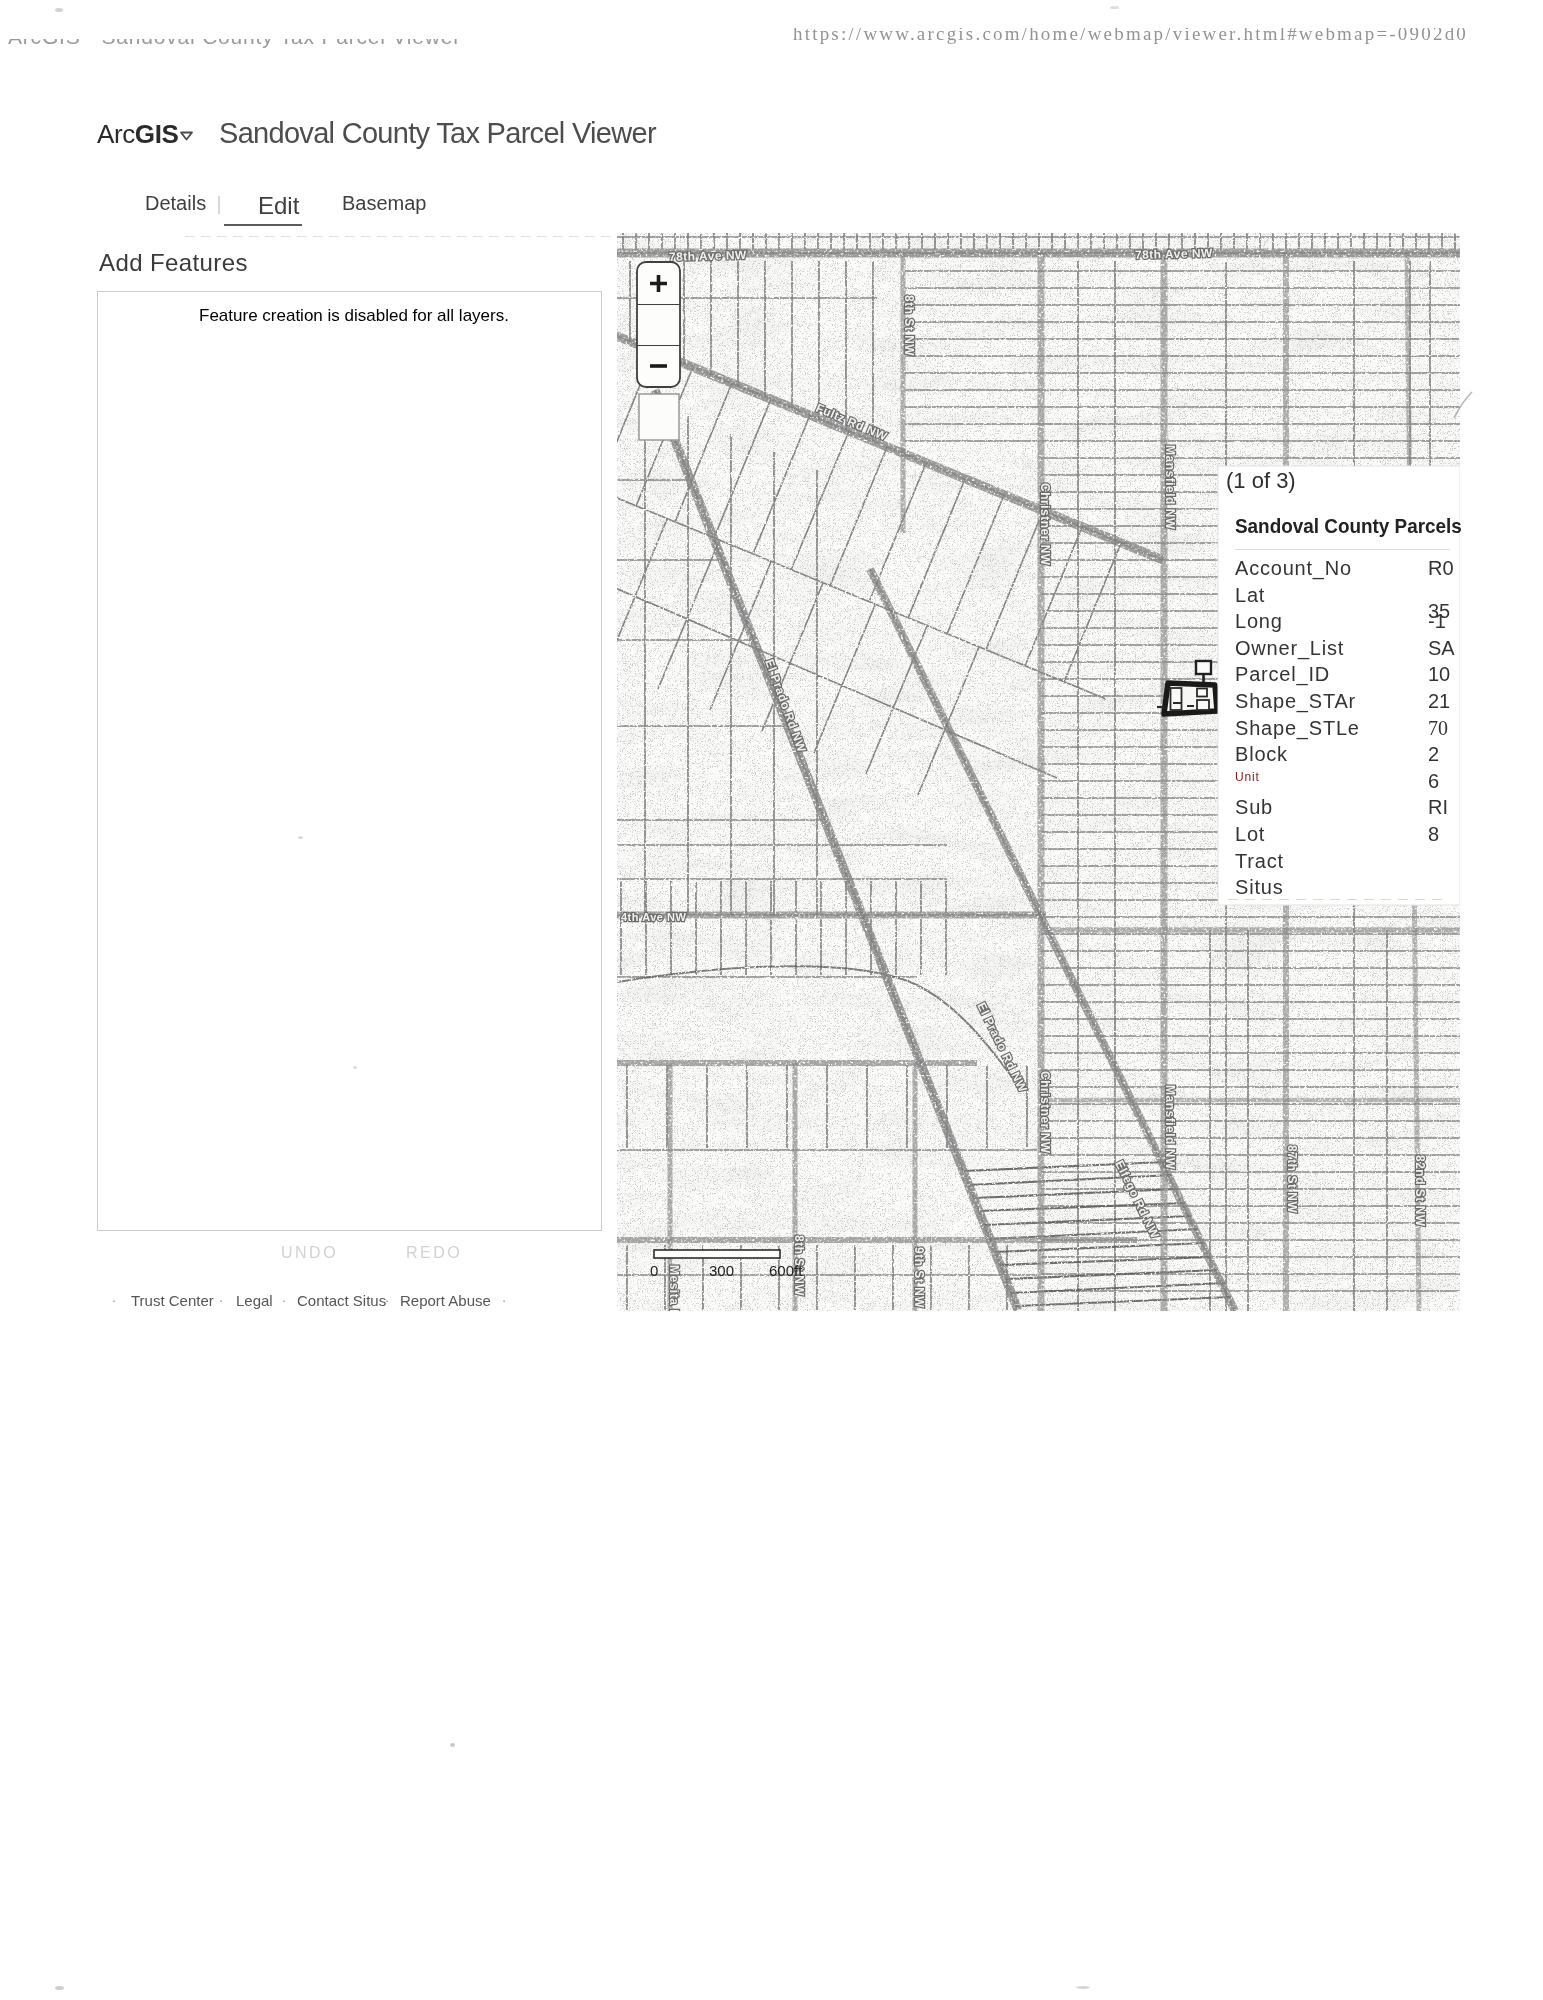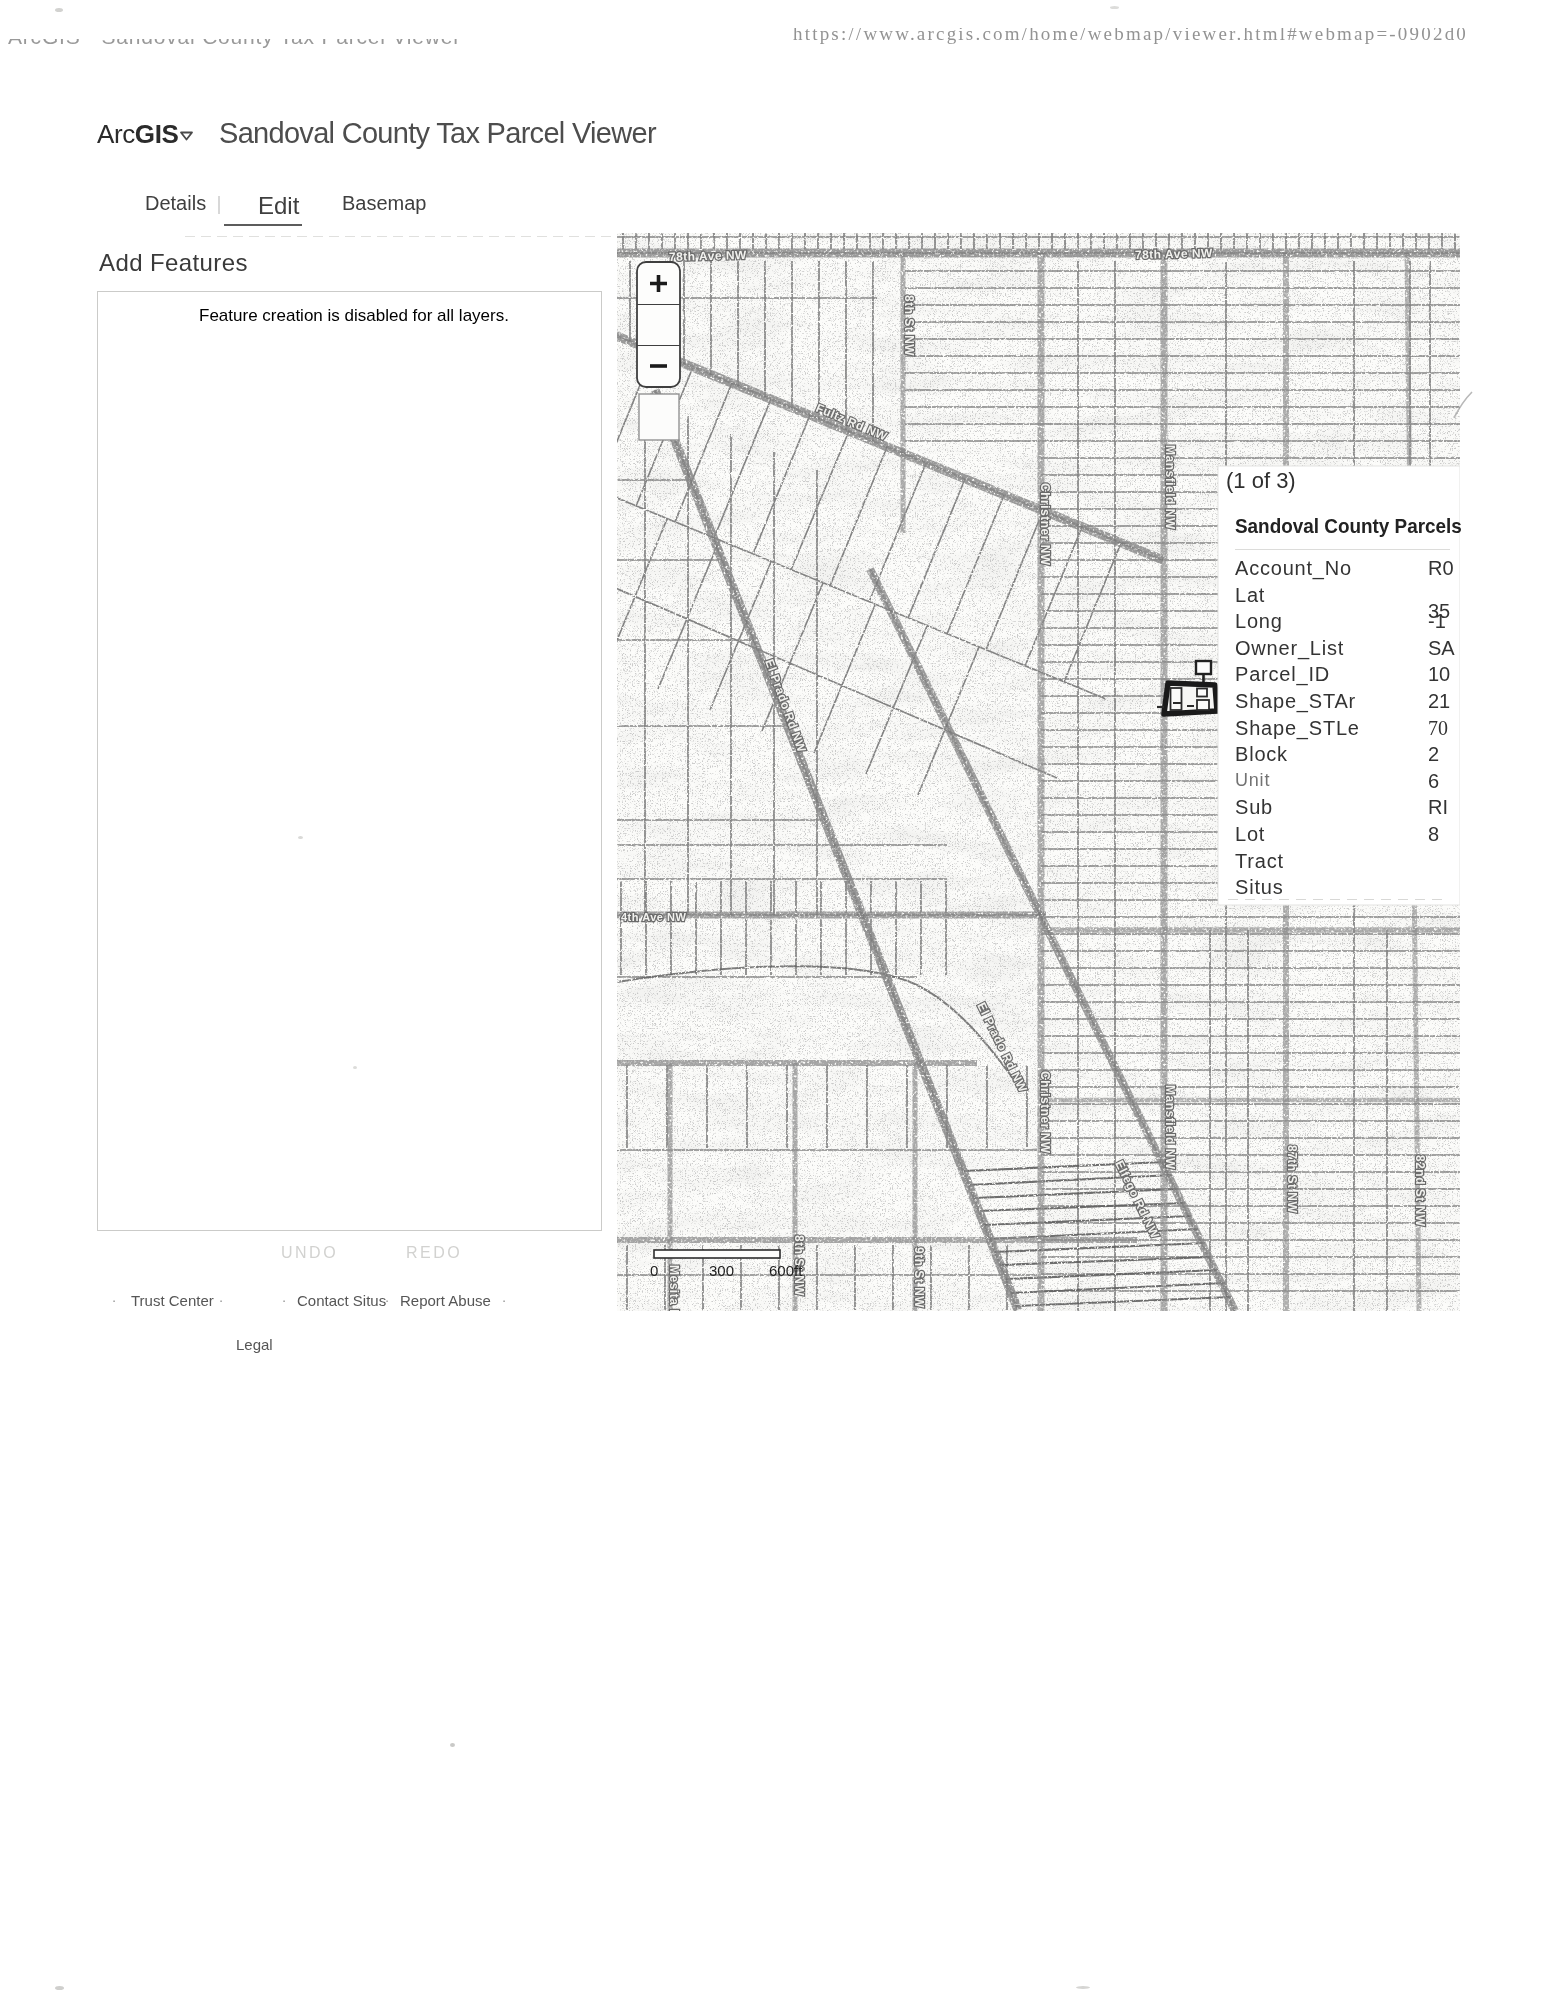--- a/index.html
+++ b/index.html
@@ -43,21 +43,21 @@
 
 <div class="abs" style="left:199px;top:306px;font-size:17px;color:#000000;">Feature creation is disabled for all layers.</div>
 
 <div class="abs" style="left:281px;top:1244px;font-size:16px;letter-spacing:2.5px;color:#d2d2d0;">UNDO</div>
 
 <div class="abs" style="left:406px;top:1244px;font-size:16px;letter-spacing:2.5px;color:#d2d2d0;">REDO</div>
 
 <div class="abs" style="left:112px;top:1288px;font-size:15px;color:#9a9a9a;">.</div>
 <div class="abs" style="left:131px;top:1292px;font-size:15px;color:#565656;">Trust Center</div>
 <div class="abs" style="left:219px;top:1288px;font-size:15px;color:#9a9a9a;">.</div>
-<div class="abs" style="left:236px;top:1292px;font-size:15px;color:#565656;margin-top:44px;">Legal</div>
+<div class="abs" style="left:236px;top:1292px;font-size:15px;color:#565656;">Legal</div>
 <div class="abs" style="left:282px;top:1288px;font-size:15px;color:#9a9a9a;">.</div>
 <div class="abs" style="left:297px;top:1292px;font-size:15px;color:#565656;">Contact Situs</div>
 <div class="abs" style="left:385px;top:1288px;font-size:15px;color:#9a9a9a;">.</div>
 <div class="abs" style="left:400px;top:1292px;font-size:15px;color:#565656;">Report Abuse</div>
 <div class="abs" style="left:502px;top:1288px;font-size:15px;color:#9a9a9a;">.</div>
 
 <div class="abs" style="left:617px;top:233px;width:843px;height:1078px;">
 <svg width="843" height="1078" viewBox="0 0 843 1078" xmlns="http://www.w3.org/2000/svg">
 <defs>
     <filter id="mottle" x="0" y="0" width="100%" height="100%">
@@ -184,21 +184,21 @@
 <div style="position:absolute;left:1235px;top:637px;font-size:20px;letter-spacing:.8px;color:#343434;">Owner_List</div>
 <div style="position:absolute;left:1428px;top:637px;font-size:20px;color:#343434;">SA</div>
 <div style="position:absolute;left:1235px;top:663px;font-size:20px;letter-spacing:.8px;color:#343434;">Parcel_ID</div>
 <div style="position:absolute;left:1428px;top:663px;font-size:20px;color:#343434;">10</div>
 <div style="position:absolute;left:1235px;top:690px;font-size:20px;letter-spacing:.8px;color:#343434;">Shape_STAr</div>
 <div style="position:absolute;left:1428px;top:690px;font-size:20px;color:#343434;">21</div>
 <div style="position:absolute;left:1235px;top:717px;font-size:20px;letter-spacing:.8px;color:#343434;">Shape_STLe</div>
 <div style="position:absolute;left:1428px;top:717px;font-size:20px;color:#343434;font-family:Liberation Serif, serif;">70</div>
 <div style="position:absolute;left:1235px;top:743px;font-size:20px;letter-spacing:.8px;color:#343434;">Block</div>
 <div style="position:absolute;left:1428px;top:743px;font-size:20px;color:#343434;">2</div>
-<div style="position:absolute;left:1235px;top:770px;font-size:18px;letter-spacing:.8px;color:#737373;">Unit</div>
+<div style="position:absolute;left:1235px;top:770px;font-size:12px;letter-spacing:.8px;color:#7f1d1d;">Unit</div>
 <div style="position:absolute;left:1428px;top:770px;font-size:20px;color:#343434;">6</div>
 <div style="position:absolute;left:1235px;top:796px;font-size:20px;letter-spacing:.8px;color:#343434;">Sub</div>
 <div style="position:absolute;left:1428px;top:796px;font-size:20px;color:#343434;">RI</div>
 <div style="position:absolute;left:1235px;top:823px;font-size:20px;letter-spacing:.8px;color:#343434;">Lot</div>
 <div style="position:absolute;left:1428px;top:823px;font-size:20px;color:#343434;">8</div>
 <div style="position:absolute;left:1235px;top:850px;font-size:20px;letter-spacing:.8px;color:#343434;">Tract</div>
 <div style="position:absolute;left:1235px;top:876px;font-size:20px;letter-spacing:.8px;color:#343434;">Situs</div>
 <div class="abs" style="left:1228px;top:899px;width:218px;height:1px;background:repeating-linear-gradient(90deg,#d8d8d6 0 10px,#fff 10px 17px);"></div>
 
 <div class="abs" style="left:298px;top:836px;width:5px;height:3px;background:#d9d9d7;border-radius:50%;"></div>

